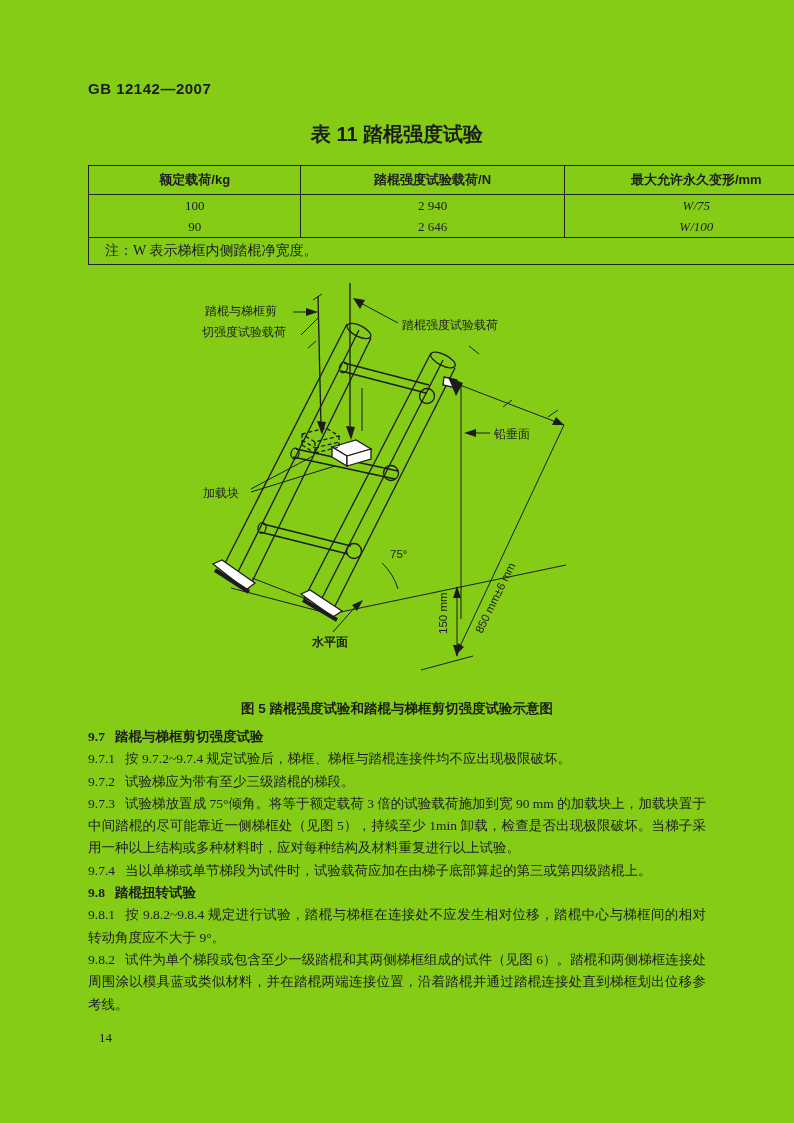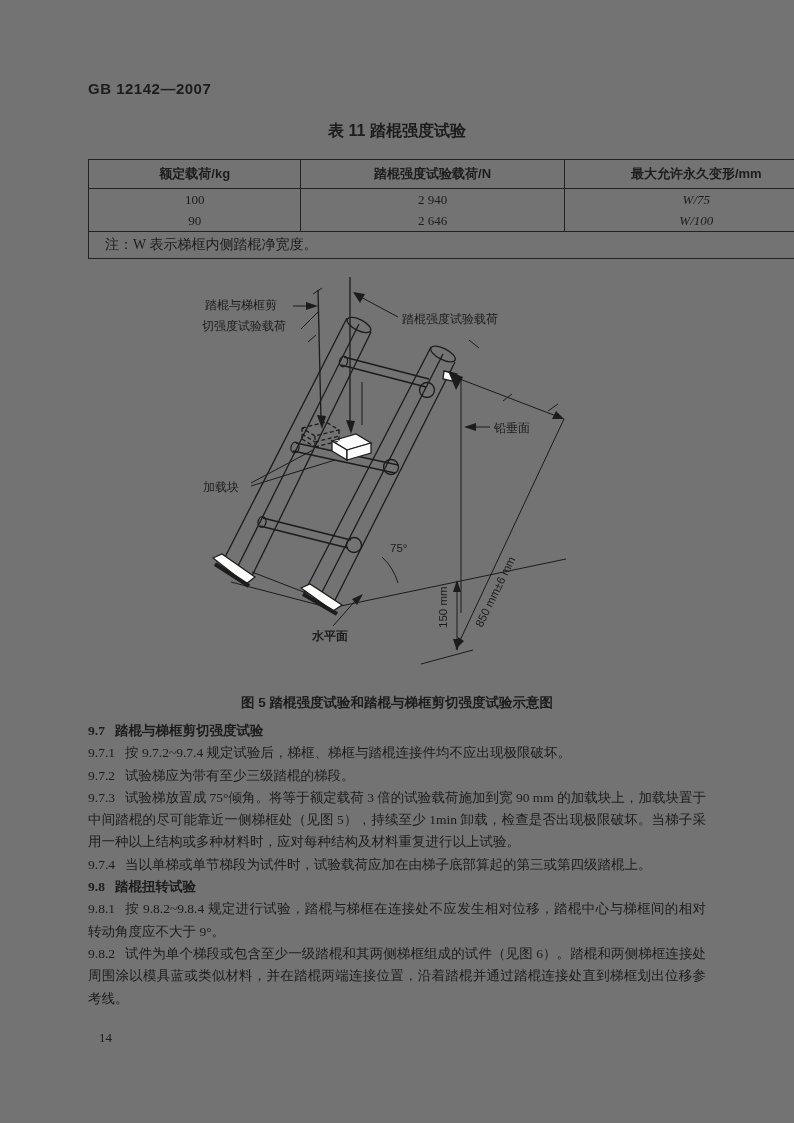--- a/index.html
+++ b/index.html
@@ -1,35 +1,35 @@
 <!DOCTYPE html>
 <html><head>
 <meta charset="utf-8">
 <style>
   html,body{margin:0;padding:0;background:#e8e8e8;}
   .page{
     position:relative;
     width:794px;height:1123px;
     margin:0 auto;
-    background:#737373;
+    background:#84cc16;
     color:#1c1c1c;
     font-family:"Liberation Serif", serif;
     box-sizing:border-box;
     padding:80px 88px 0 88px;
     overflow:hidden;
   }
   .doc-number{
     font-family:"Liberation Sans", sans-serif;
     font-weight:bold;font-size:15px;letter-spacing:.5px;
   }
   .table-title{
     margin-top:24px;
     text-align:center;
     font-family:"Liberation Sans", sans-serif;
-    font-weight:bold;font-size:16px;
+    font-weight:bold;font-size:20px;
   }
   table.spec{
     margin-top:17px;
     width:741px;
     border-collapse:collapse;
     border:1.6px solid #222;
   }
   table.spec th{
     font-family:"Liberation Sans", sans-serif;
     font-weight:bold;font-size:13px;

